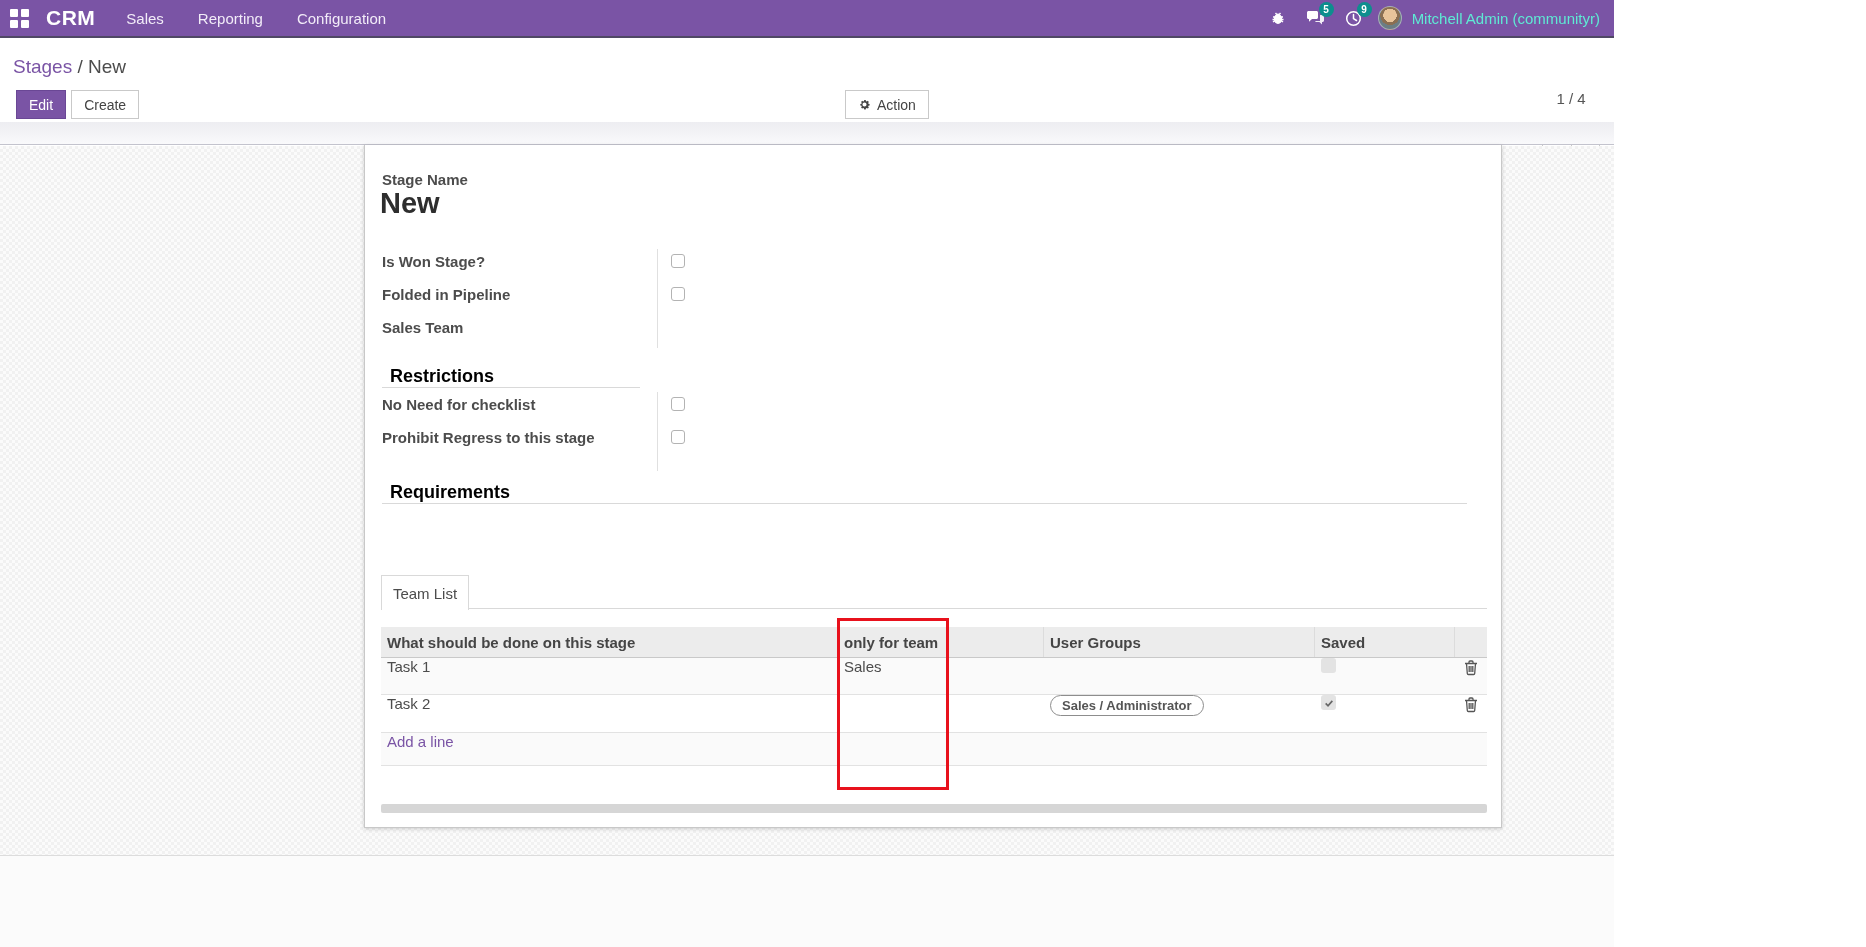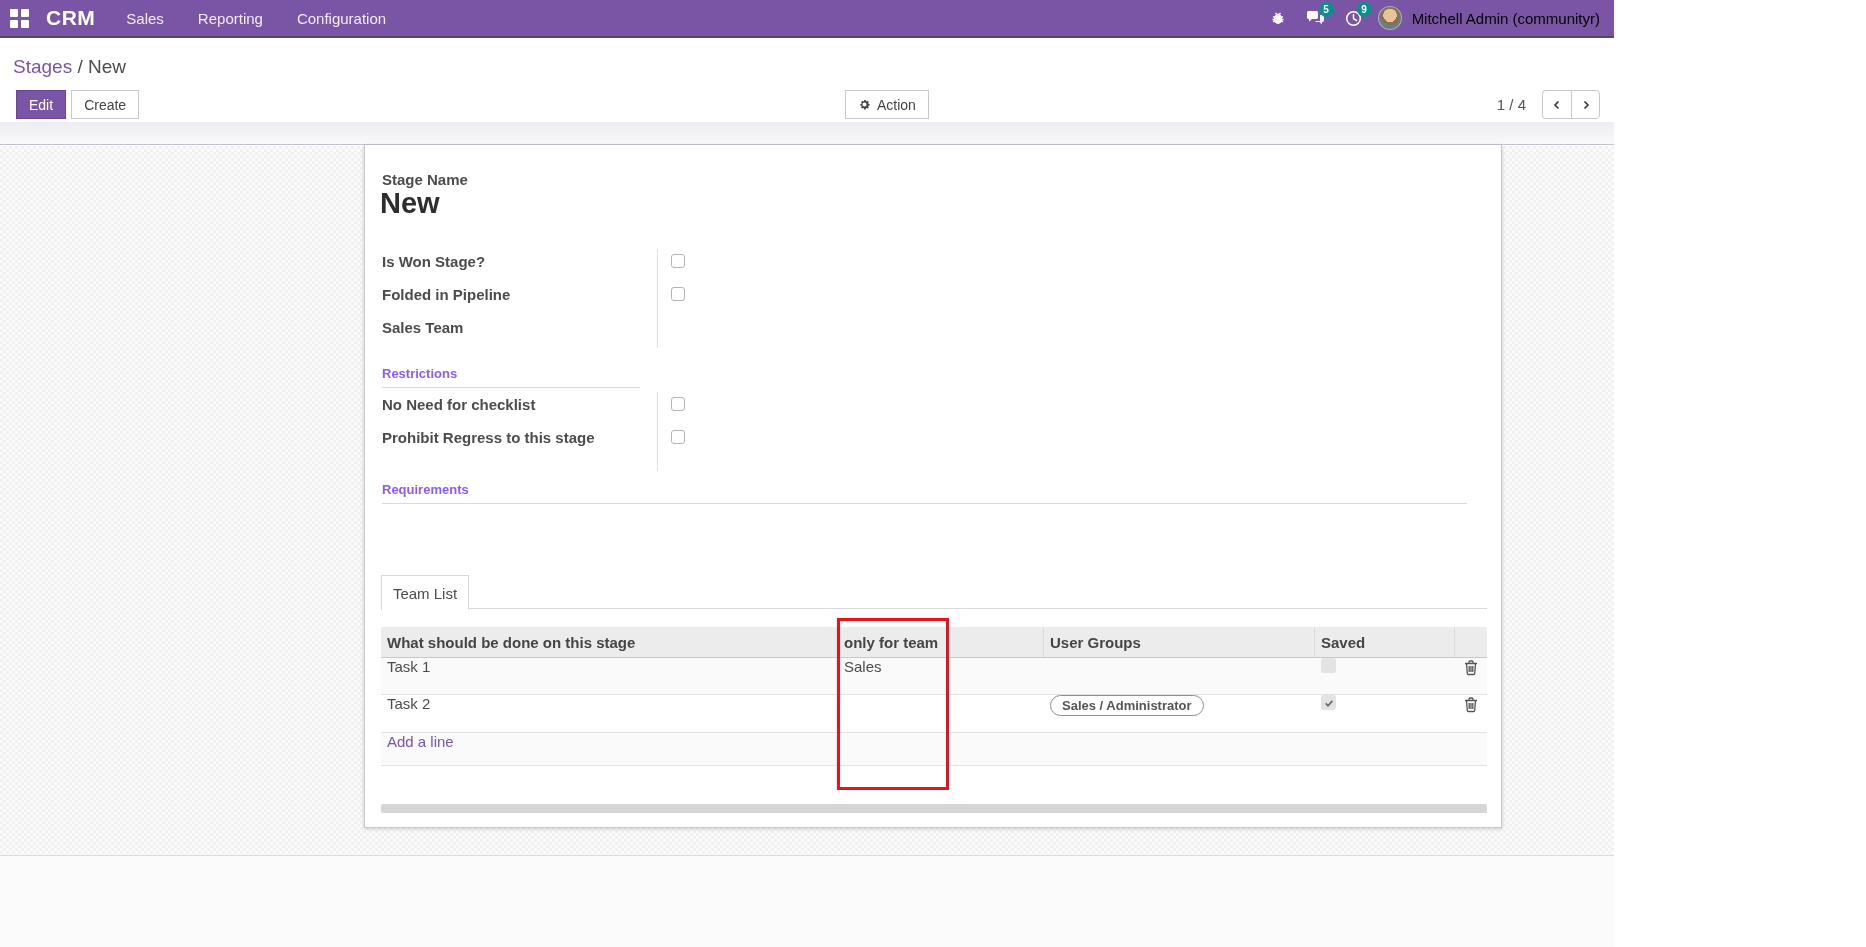--- a/index.html
+++ b/index.html
@@ -17,34 +17,34 @@
   .nav-item { padding:0 17px; font-size:15px; color:#f2ecf8; height:100%; display:flex; align-items:center; cursor:pointer; }
   .nav-right { margin-left:auto; display:flex; align-items:center; gap:10px; padding-right:14px; }
   .sys-icon { position:relative; width:28px; height:28px; display:flex; align-items:center; justify-content:center; cursor:pointer; }
   .sys-icon svg { display:block; }
   .badge { position:absolute; top:-2px; right:-4px; min-width:15px; height:15px; border-radius:8px;
            background:#0d8e8e; color:#fff; font-size:10px; font-weight:bold; display:flex;
            align-items:center; justify-content:center; padding:0 3px; }
   .avatar { width:24px; height:24px; border-radius:50%;
             background:radial-gradient(circle at 50% 38%, #e8c49a 0 38%, #8a6f52 39% 55%, #6b7d84 56% 100%);
             border:1px solid rgba(255,255,255,.4); cursor:pointer; }
-  .username { font-size:15px; color:#000000; cursor:pointer; }
+  .username { font-size:15px; color:#5eead4; cursor:pointer; }
 
   
   .control-panel { position:absolute; left:0; top:40px; width:100%; height:82px; background:#fff; }
   .breadcrumb { position:absolute; left:13px; top:16px; font-size:19px; }
   .breadcrumb .bc-parent { color:#7a54a5; cursor:pointer; text-decoration:none; }
   .breadcrumb .bc-sep, .breadcrumb .bc-current { color:#4c4c4c; }
   .btn { display:inline-flex; align-items:center; justify-content:center; gap:6px; height:29px;
          border:1px solid #c9c9c9; border-radius:0; background:#fff; color:#444;
          font-size:14px; padding:0 12px; cursor:pointer; font-family:inherit; }
   .btn-primary { background:#7a54a5; border-color:#6a4795; color:#fff; }
   .cp-left { position:absolute; left:16px; top:50px; display:flex; gap:5px; }
   .cp-center { position:absolute; left:845px; top:50px; }
-  .cp-right { position:absolute; right:14px; top:50px; display:flex; align-items:center; gap:16px; }
+  .cp-right { position:absolute; right:14px; top:50px; display:flex; align-items:center; gap:16px;flex-direction:column; }
   .pager-value { font-size:15px; color:#555; }
   .pager-btns { display:flex; }
   .pager-btn { width:29px; height:29px; background:#fff; border:1px solid #c9c9c9; display:flex;
                align-items:center; justify-content:center; cursor:pointer; }
   .pager-btn.prev { border-radius:4px 0 0 4px; border-right-width:0; }
   .pager-btn.next { border-radius:0 4px 4px 0; }
 
   
   .statusbar-strip { position:absolute; left:0; top:122px; width:100%; height:23px;
                      background:linear-gradient(#ededf1,#f9f9fb); border-bottom:1px solid #c3c3cd; }
@@ -52,21 +52,21 @@
              background:repeating-conic-gradient(#f1f1f1 0% 25%, #fbfbfb 0% 50%); background-size:6px 6px; }
   .below-area { position:absolute; left:0; top:856px; width:100%; height:91px; background:#fbfbfb; }
   .below-line { position:absolute; left:0; top:855px; width:100%; height:1px; background:#dcdcdc; }
 
   
   .sheet { position:absolute; left:364px; top:145px; width:1138px; height:683px; background:#fff;
            border:1px solid #c8c8c8; border-top:none; box-shadow:0 1px 4px rgba(0,0,0,.18); }
   .lbl { position:absolute; font-size:15px; font-weight:bold; color:#4c4c4c; white-space:nowrap; }
   .stage-label { left:17px; top:26px; }
   .stage-value { position:absolute; left:15px; top:42px; font-size:29px; font-weight:bold; color:#2e2e2e; }
-  .section-title { position:absolute; font-size:13px; font-weight:bold; color:#8b5cf6; white-space:nowrap; }
+  .section-title { position:absolute; font-size:18px; font-weight:bold; color:#000000; white-space:nowrap;margin-left:8px; }
   .underline { position:absolute; height:1px; background:#d9d9d9; }
   .vline { position:absolute; width:1px; background:#e0e0e0; }
   .cb { position:absolute; width:14px; height:14px; border:1px solid #b3b3b3; border-radius:3px; background:#fff; cursor:pointer; }
 
   
   .notebook-line { position:absolute; left:16px; top:463px; width:1106px; height:1px; background:#d9d9d9; }
   .tab { position:absolute; left:16px; top:430px; width:88px; height:35px; background:#fff; z-index:2;
          border:1px solid #d9d9d9; border-bottom:none; display:flex; align-items:center; justify-content:center;
          font-size:15px; color:#4c4c4c; cursor:pointer; }
 

